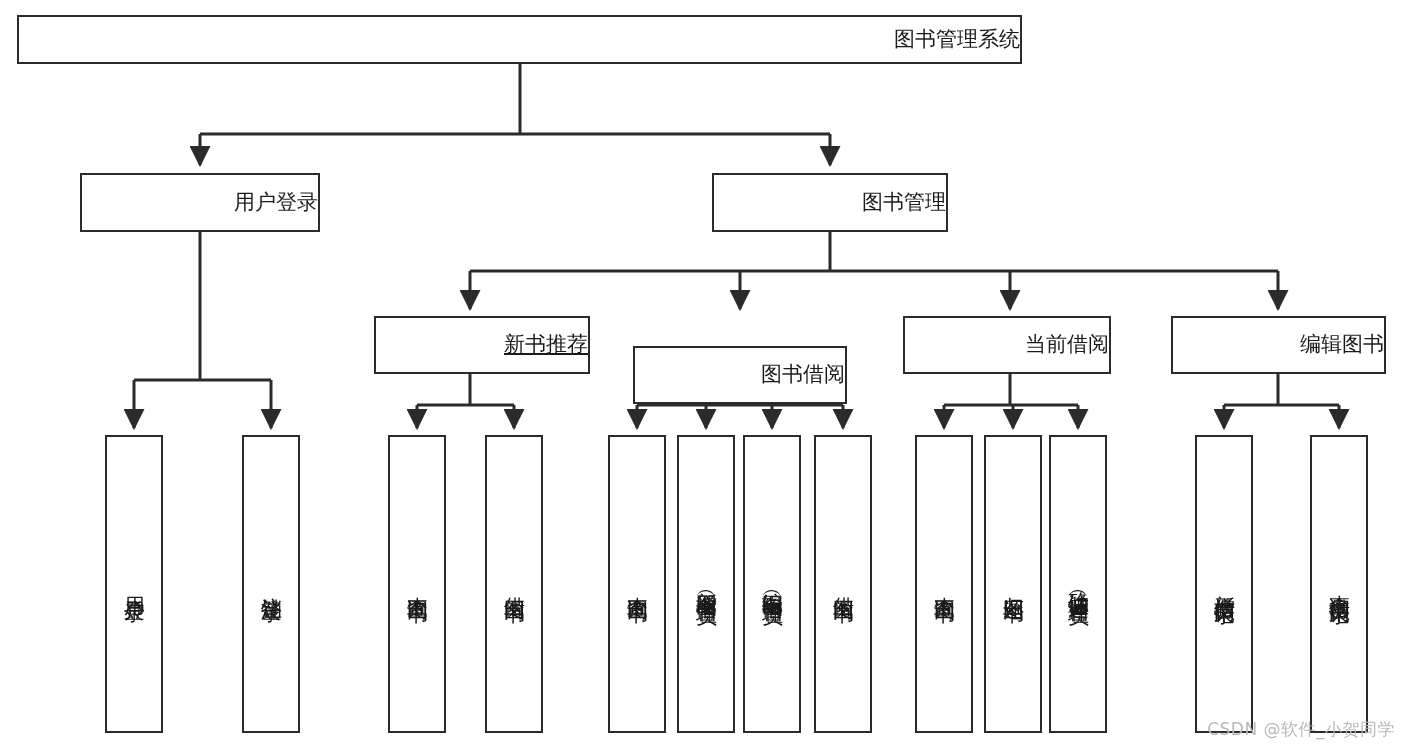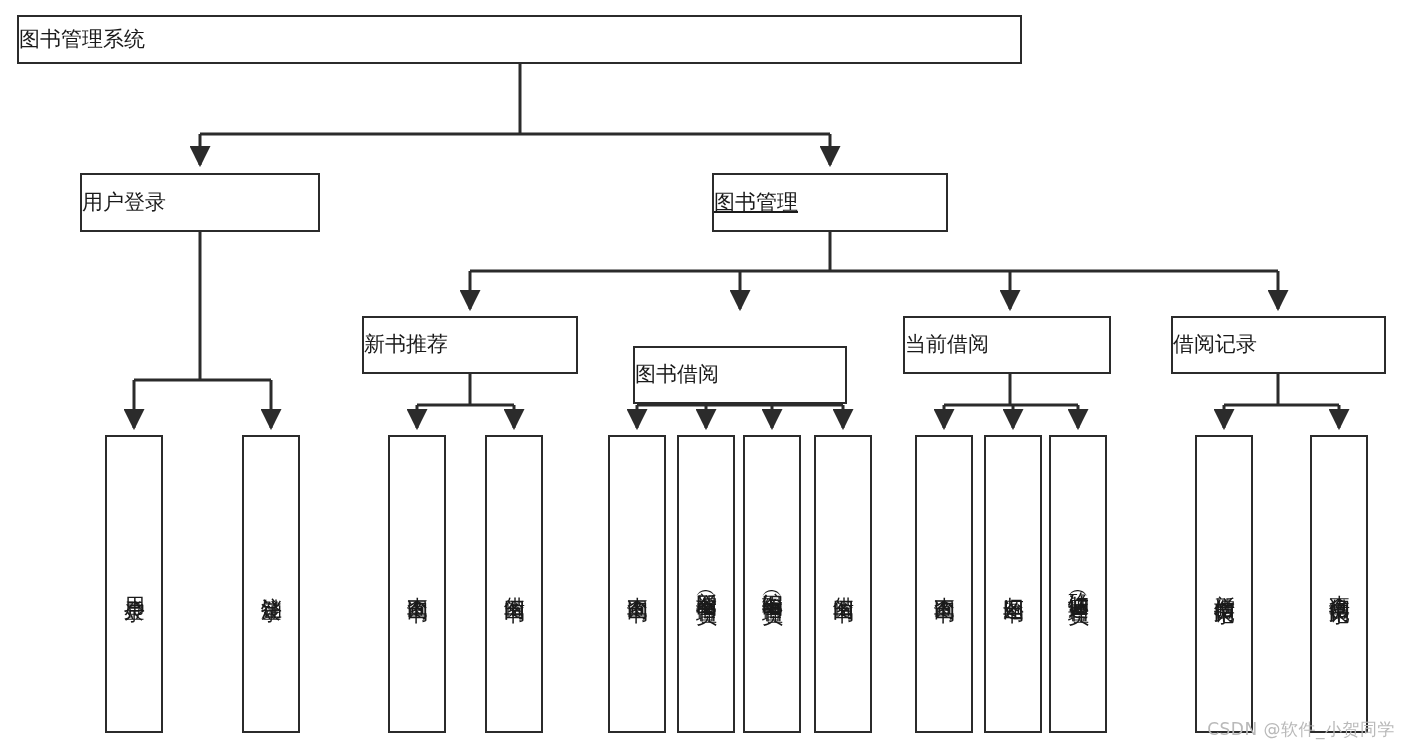--- a/index.html
+++ b/index.html
@@ -25,21 +25,21 @@
     height: 747px;
     pointer-events: none;
   }
   .node {
     position: absolute;
     box-sizing: border-box;
     border: 2px solid #2b2b2b;
     background: #ffffff;
     display: flex;
     align-items: center;
-    justify-content: flex-start;
+    justify-content: flex-end;
     color: #1a1a1a;
     line-height: 1.12;
   }
   .node .lbl {
     display: block;
     text-align: center;
     white-space: pre-line;
   }
   
   .node.horiz { font-size: 21px; }
@@ -124,35 +124,35 @@
     </g>
   </svg>
 
   <div class="node horiz root" style="left:17px; top:15px; width:1005px; height:49px;">
     <span class="lbl">图书管理系统</span>
   </div>
 
   <div class="node horiz" style="left:80px; top:173px; width:240px; height:59px;">
     <span class="lbl">用户登录</span>
   </div>
-  <div class="node horiz" style="left:712px; top:173px; width:236px; height:59px;text-decoration:underline;">
+  <div class="node horiz" style="left:712px; top:173px; width:236px; height:59px;">
     <span class="lbl">图书管理</span>
   </div>
 
-  <div class="node horiz" style="left:362px; top:316px; width:216px; height:58px;">
+  <div class="node horiz" style="left:374px; top:316px; width:216px; height:58px;text-decoration:underline;">
     <span class="lbl">新书推荐</span>
   </div>
   <div class="node horiz" style="left:633px; top:316px; width:214px; height:58px;margin-top:30px;">
     <span class="lbl">图书借阅</span>
   </div>
   <div class="node horiz" style="left:903px; top:316px; width:208px; height:58px;">
     <span class="lbl">当前借阅</span>
   </div>
   <div class="node horiz" style="left:1171px; top:316px; width:215px; height:58px;">
-    <span class="lbl">借阅记录</span>
+    <span class="lbl">编辑图书</span>
   </div>
 
   <div class="node vert" style="left:105px; top:435px; width:58px; height:298px;">
     <span class="lbl">用户登录</span>
   </div>
   <div class="node vert" style="left:242px; top:435px; width:58px; height:298px;">
     <span class="lbl">注销登录</span>
   </div>
 
   <div class="node vert" style="left:388px; top:435px; width:58px; height:298px;">

